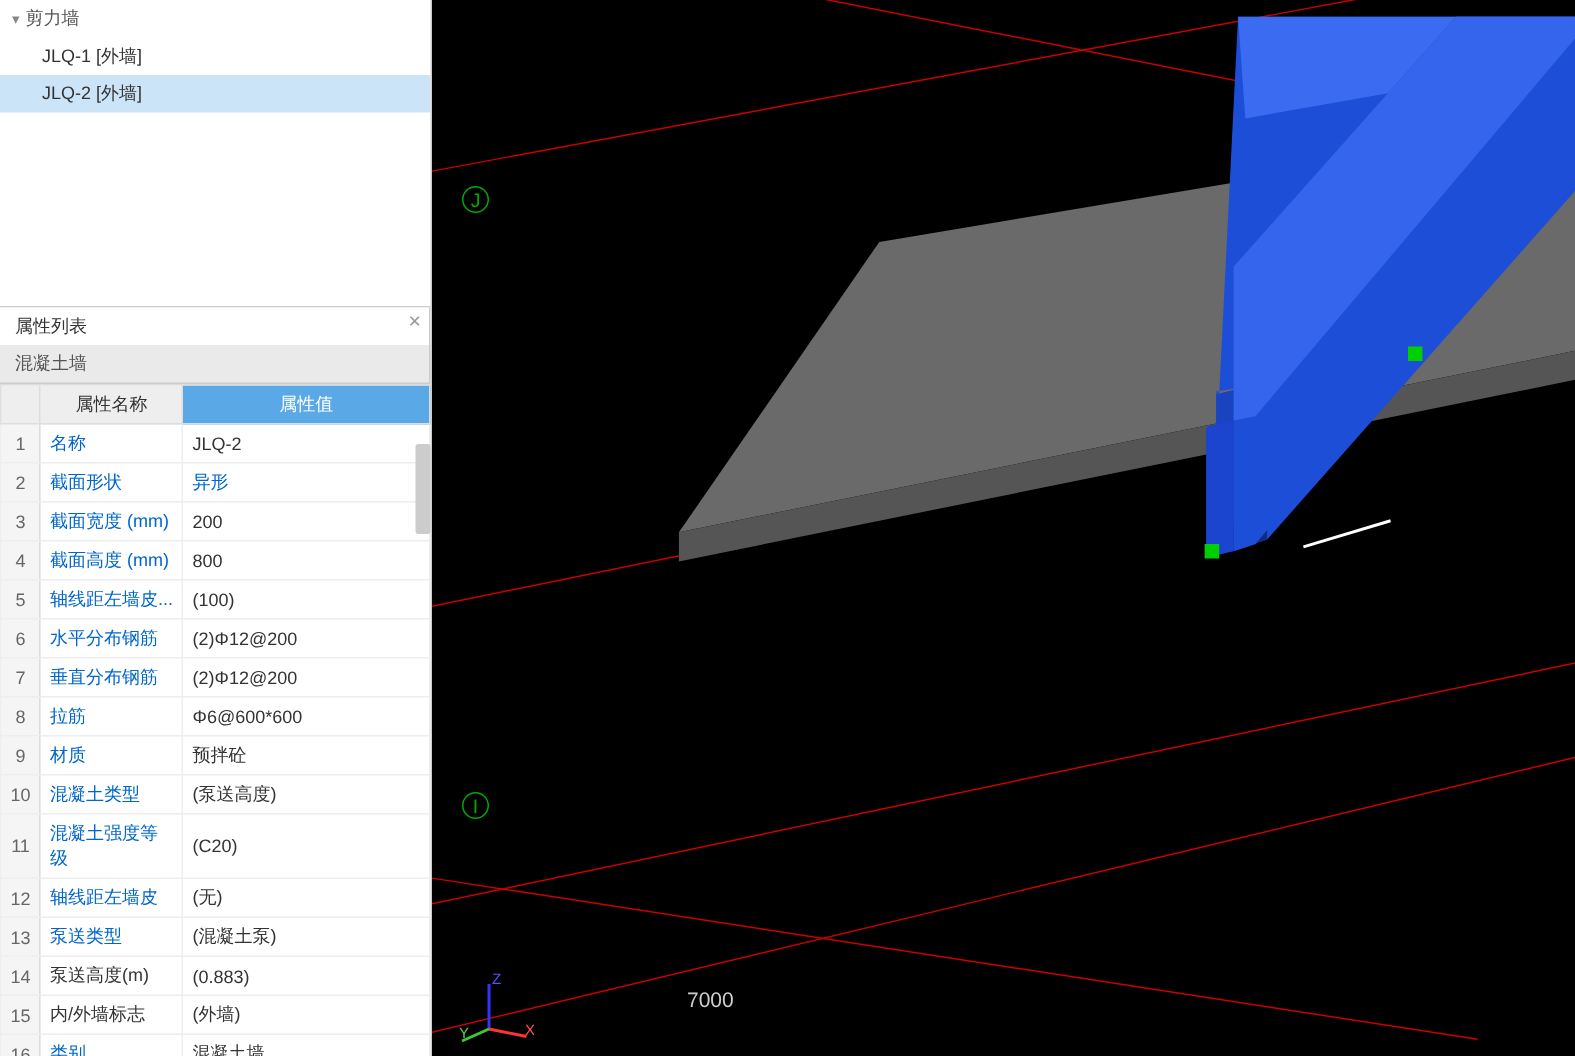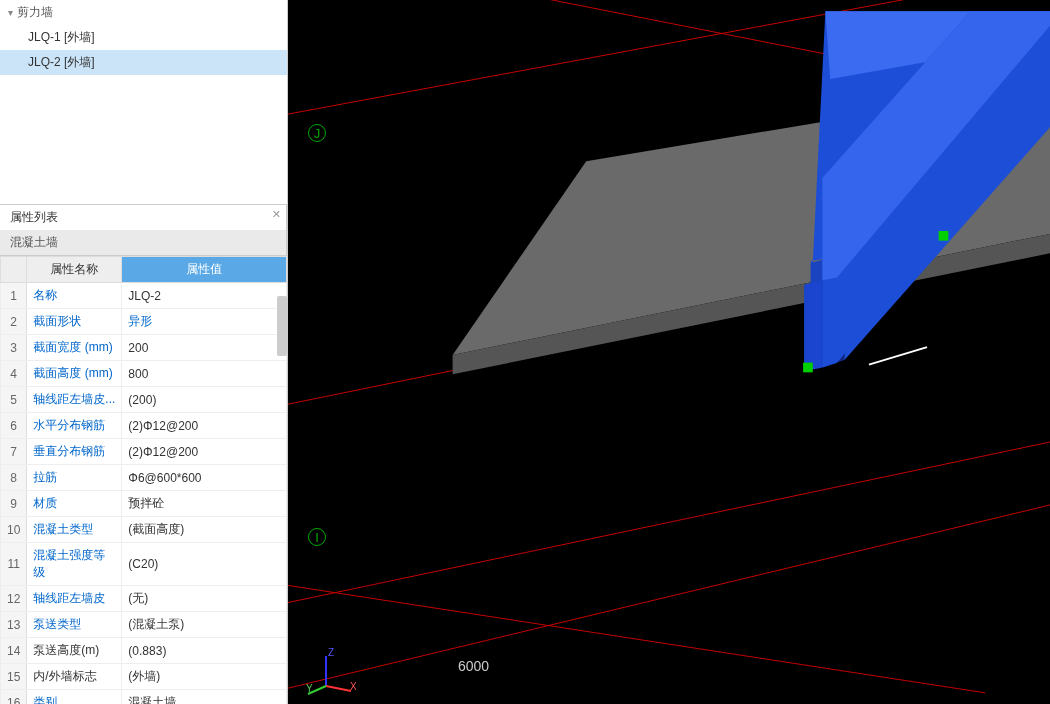--- a/index.html
+++ b/index.html
@@ -202,21 +202,21 @@
             <td class="propval" style="position: relative;">200</td>
           </tr>
           <tr>
             <td class="rownum">4</td>
             <td class="propname">截面高度 (mm)</td>
             <td class="propval" style="position: relative;">800</td>
           </tr>
           <tr>
             <td class="rownum">5</td>
             <td class="propname">轴线距左墙皮...</td>
-            <td class="propval" style="position: relative;">(200)</td>
+            <td class="propval" style="position: relative;">(100)</td>
           </tr>
           <tr>
             <td class="rownum">6</td>
             <td class="propname">水平分布钢筋</td>
             <td class="propval" style="position: relative;">(2)Φ12@200</td>
           </tr>
           <tr>
             <td class="rownum">7</td>
             <td class="propname">垂直分布钢筋</td>
             <td class="propval" style="position: relative;">(2)Φ12@200</td>
@@ -227,21 +227,21 @@
             <td class="propval" style="position: relative;">Φ6@600*600</td>
           </tr>
           <tr>
             <td class="rownum">9</td>
             <td class="propname">材质</td>
             <td class="propval" style="position: relative;">预拌砼</td>
           </tr>
           <tr>
             <td class="rownum">10</td>
             <td class="propname">混凝土类型</td>
-            <td class="propval" style="position: relative;">(截面高度)</td>
+            <td class="propval" style="position: relative;">(泵送高度)</td>
           </tr>
           <tr>
             <td class="rownum">11</td>
             <td class="propname">混凝土强度等级</td>
             <td class="propval" style="position: relative;">(C20)</td>
           </tr>
           <tr>
             <td class="rownum">12</td>
             <td class="propname">轴线距左墙皮</td>
             <td class="propval" style="position: relative;">(无)</td>
@@ -326,21 +326,21 @@
 
     <rect x="672" y="227" width="10" height="10" fill="#00d000"></rect>
     <rect x="532" y="363" width="10" height="10" fill="#00d000"></rect>
 
     <line x1="600" y1="365" x2="660" y2="347" stroke="#fff" stroke-width="2"></line>
 
   </svg>
 
   <div class="grid-label" style="left:20px; top:124px;">J</div>
   <div class="grid-label" style="left:20px; top:528px;">I</div>
-  <div class="dim-label" style="left:170px; bottom:30px;">6000</div>
+  <div class="dim-label" style="left:170px; bottom:30px;">7000</div>
 
   <div class="axis-gizmo">
     <svg viewBox="0 0 50 50">
       <line x1="20" y1="40" x2="20" y2="10" stroke="#33f" stroke-width="2"></line>
       <line x1="20" y1="40" x2="45" y2="45" stroke="#f33" stroke-width="2"></line>
       <line x1="20" y1="40" x2="2" y2="48" stroke="#3c3" stroke-width="2"></line>
       <text x="22" y="10" fill="#55f" font-size="10">Z</text>
       <text x="44" y="44" fill="#f55" font-size="10">X</text>
       <text x="0" y="46" fill="#5c5" font-size="10">Y</text>
     </svg>

